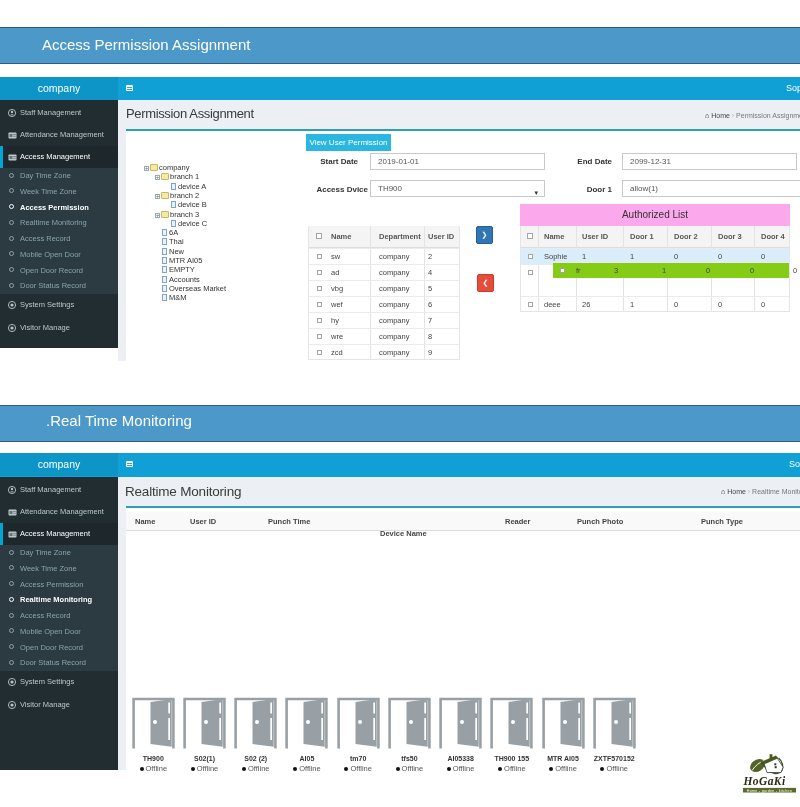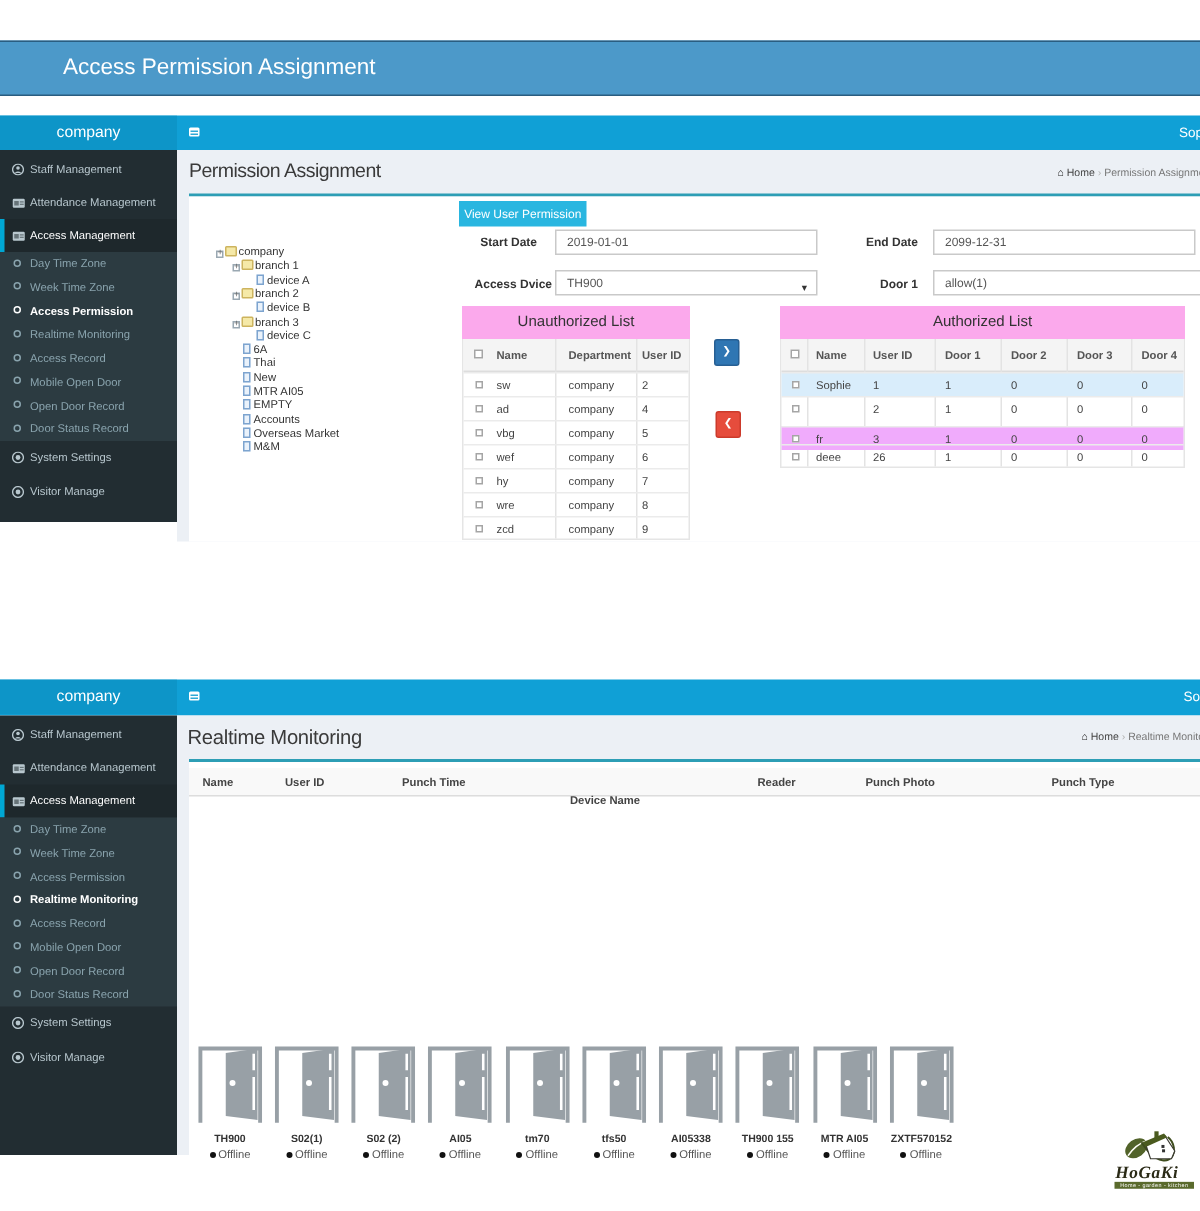--- a/index.html
+++ b/index.html
@@ -187,21 +187,20 @@
   <div class="inp" style="left:306px; top:134px; width:85px; height:17px; background:#29b6e0; border:none; color:#fff; text-align:center; padding:0; line-height:17px;">View User Permission</div>
   <div class="lbl" style="left:302px; top:157px; width:56px;">Start Date</div>
   <div class="inp" style="left:370px; top:152.5px; width:175px;">2019-01-01</div>
   <div class="lbl" style="left:556px; top:157px; width:56px;">End Date</div>
   <div class="inp" style="left:622px; top:152.5px; width:175px;">2099-12-31</div>
   <div class="lbl" style="left:300px; top:184.5px; width:68px;">Access Dvice</div>
   <div class="inp" style="left:370px; top:180px; width:175px;">TH900<span class="caret" style="right:6px; top:4px;">▾</span></div>
   <div class="lbl" style="left:556px; top:184.5px; width:56px;">Door 1</div>
   <div class="inp" style="left:622px; top:180px; width:208px;">allow(1)<span class="caret" style="right:6px; top:4px;">▾</span></div>
 
-  <div class="pinkhdr" style="left:308px; top:204px; width:152px; height:22px; line-height:22px;">Unauthorized List</div>
   <div class="tbl" style="left:308px; top:226px; width:152px; height:134px; border:1px solid #e5e5e5; border-top:none;" id="unauth">
       <div class="hrow" style="top:0; height:22px; line-height:22px; border-bottom:1px solid #ddd; background:#f4f4f4;">
         <span class="cb" style="left:7px; top:6.5px; width:6px; height:6px;"></span>
         <span class="cell" style="left:22px;">Name</span>
         <span class="cell" style="left:70px;">Department</span>
         <span class="cell" style="left:119px;">User ID</span>
       </div>
       <div class="vline" style="left:61px;"></div>
       <div class="vline" style="left:115px;"></div>
       <div class="row" style="top:22px;">
@@ -279,40 +278,41 @@
       </div>
       <div class="row" style="top:38px;">
         <span class="cb" style="left:7px; top:4.5px;"></span>
         <span class="cell" style="left:23px;"></span>
         <span class="cell" style="left:61px;">2</span>
         <span class="cell" style="left:109px;">1</span>
         <span class="cell" style="left:153px;">0</span>
         <span class="cell" style="left:197px;">0</span>
         <span class="cell" style="left:240px;">0</span>
       </div>
-      <div class="row" style="top:58px;background:#f0abfc;">
+      <div class="row" style="top:36px;background:#84cc16;margin-left:32px;">
         <span class="cb" style="left:7px; top:4.5px;"></span>
         <span class="cell" style="left:23px;">fr</span>
         <span class="cell" style="left:61px;">3</span>
         <span class="cell" style="left:109px;">1</span>
         <span class="cell" style="left:153px;">0</span>
         <span class="cell" style="left:197px;">0</span>
         <span class="cell" style="left:240px;">0</span>
       </div>
       <div class="row" style="top:70px;">
         <span class="cb" style="left:7px; top:4.5px;"></span>
         <span class="cell" style="left:23px;">deee</span>
         <span class="cell" style="left:61px;">26</span>
         <span class="cell" style="left:109px;">1</span>
         <span class="cell" style="left:153px;">0</span>
         <span class="cell" style="left:197px;">0</span>
         <span class="cell" style="left:240px;">0</span>
       </div>
     </div>
 
+  <div class="banner" style="top:405px; line-height:29px;"><span style="margin-left:46px;">.Real Time Monitoring</span></div>
 
   <div class="navbar" style="top:453px; height:24px;">
     <div class="navlogo">company</div>
     <div class="burger">
         <i style="margin-top:2px;"></i>
         <i></i>
       </div>
     <div class="navuser" style="left:789px;">Sophie</div>
   </div>
 

